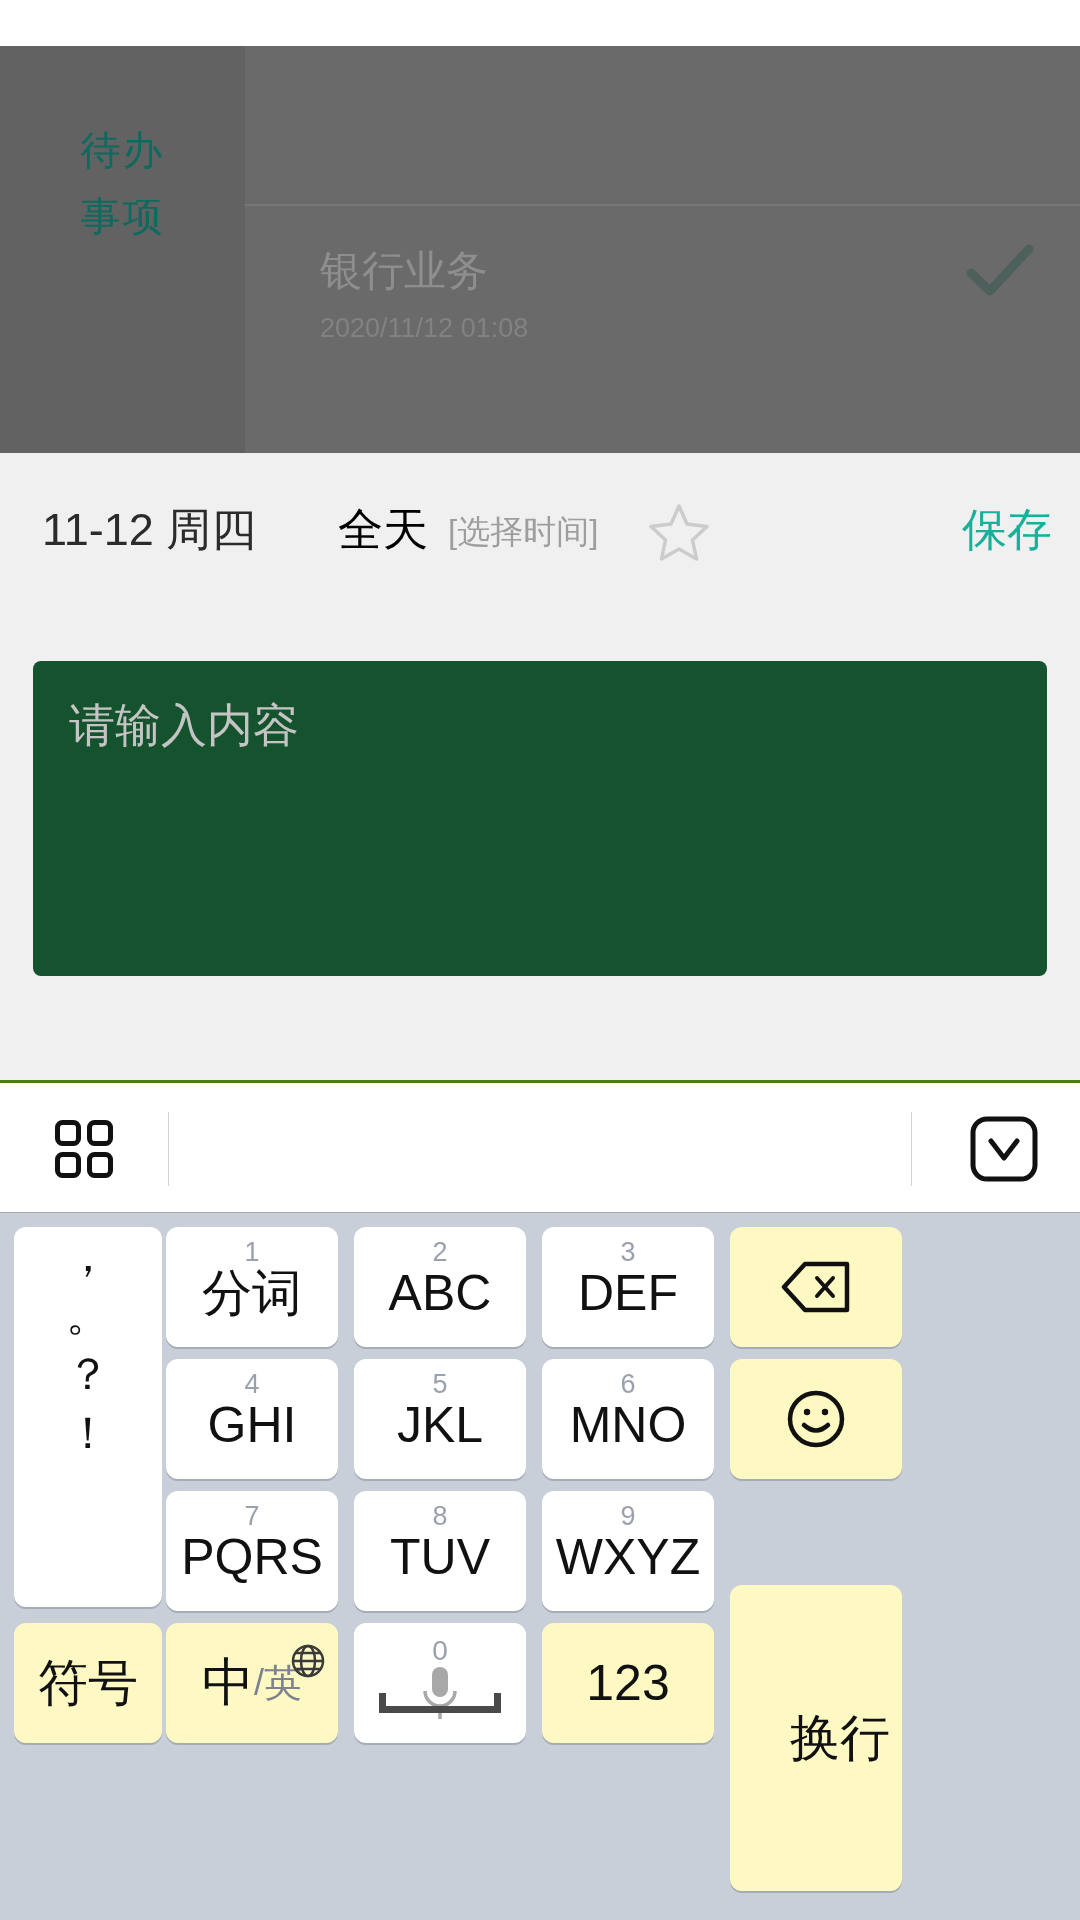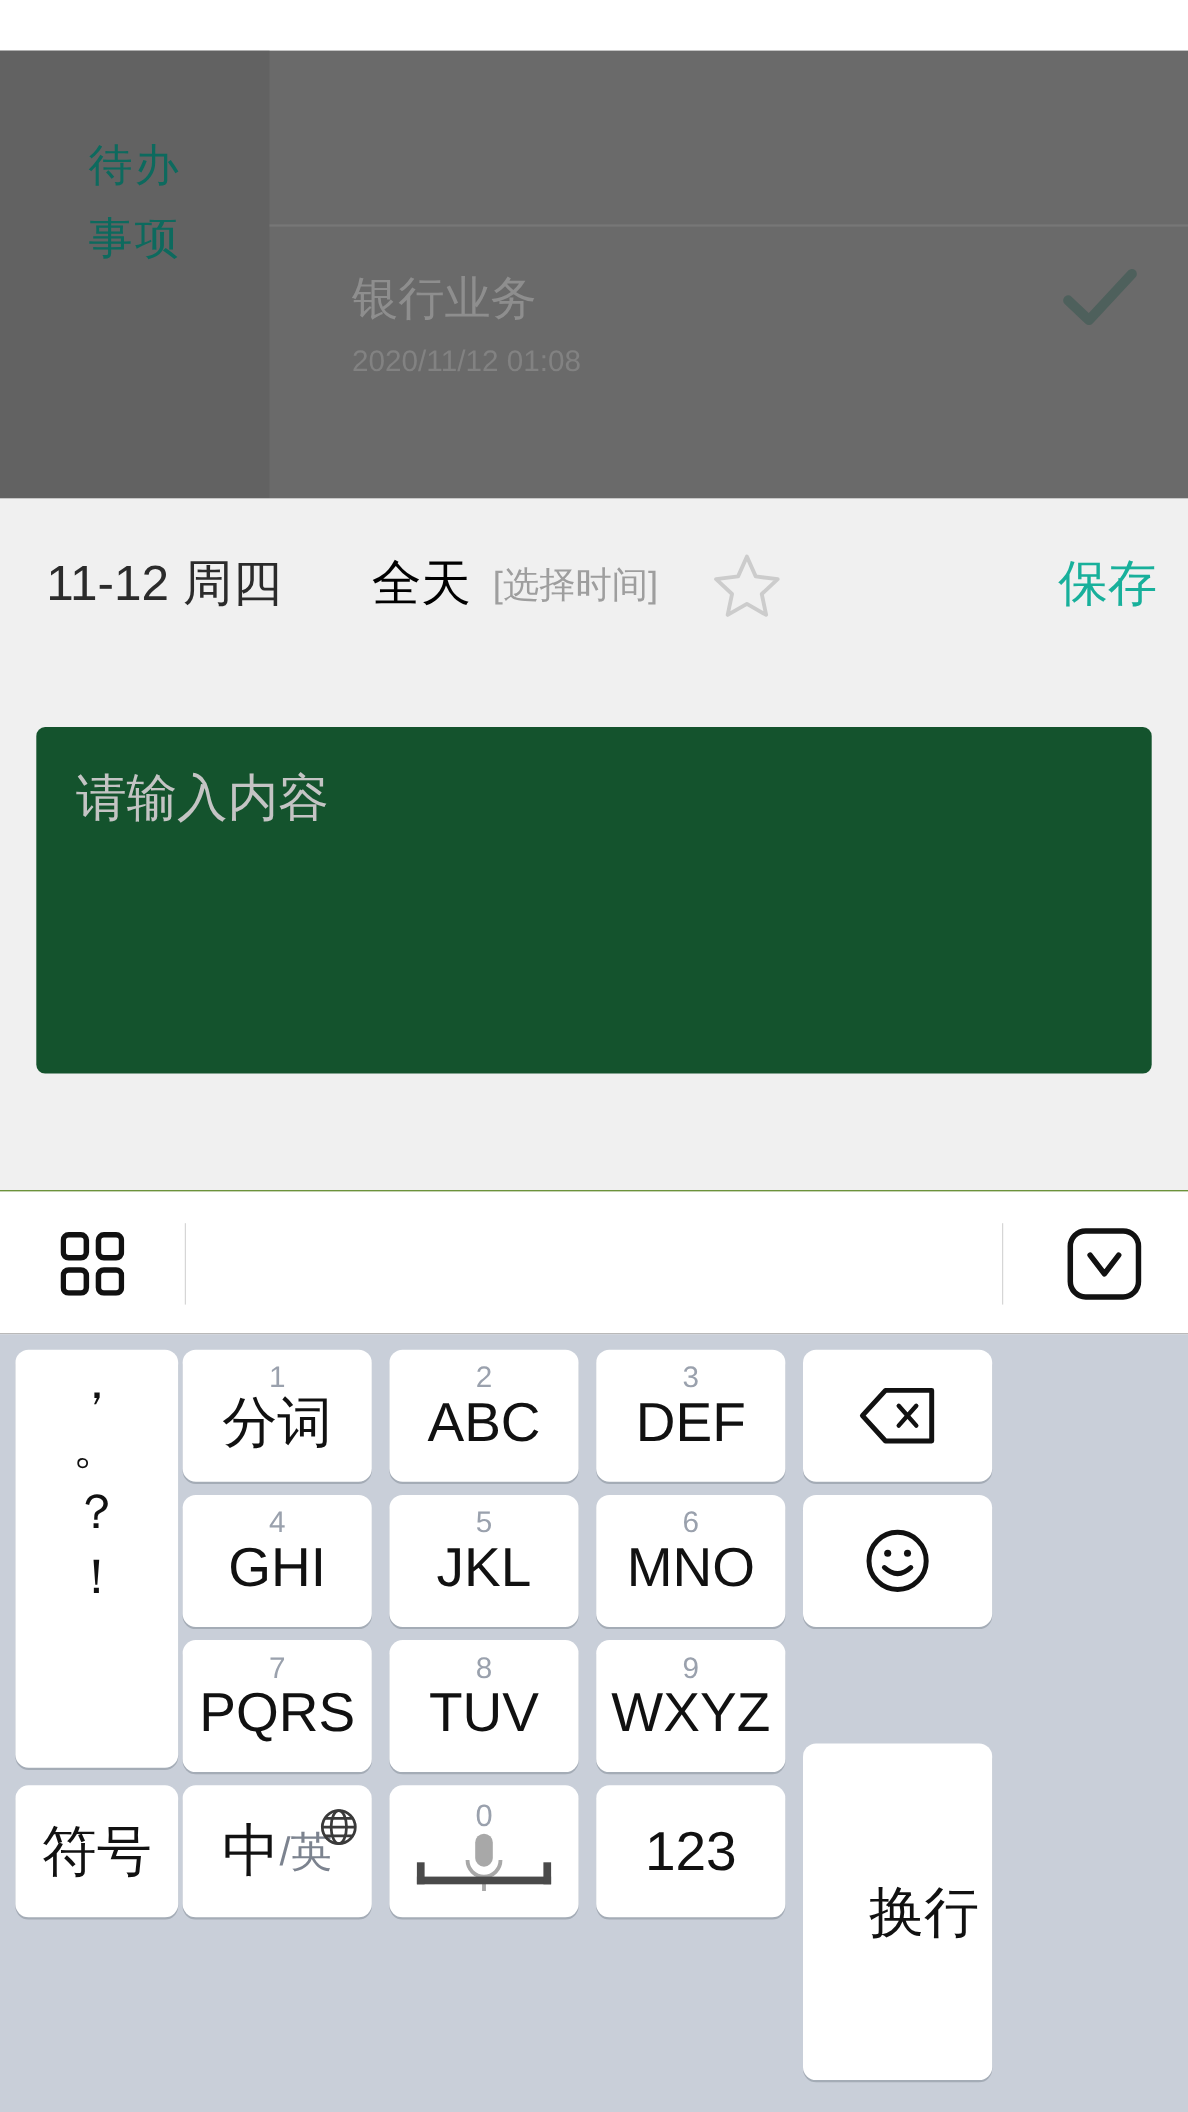--- a/index.html
+++ b/index.html
@@ -59,21 +59,21 @@
   .dim-check {
     position: absolute; left: 965px; top: 195px;
     width: 70px; height: 60px;
   }
 
   
   .editor {
     position: absolute; left: 0; top: 453px;
     width: 1080px; height: 630px;
     background: #f0f0f0;
-    border-bottom: 1px solid #4d7c0f;
+    border-bottom: 3px solid #4d7c0f;
   }
   .editor-toolbar {
     position: absolute; left: 0; top: 0;
     width: 1080px; height: 158px;
   }
   .tb-date {
     position: absolute; left: 42px; top: 47px;
     font-size: 45px; color: #2b2b2b;
   }
   .tb-allday {
@@ -137,21 +137,21 @@
     position: absolute;
     border-radius: 12px;
     display: flex;
     align-items: center;
     justify-content: center;
     font-size: 50px;
     color: #111111;
     box-shadow: 0 2px 0 rgba(120,128,140,0.45);
   }
   .key.white { background: #ffffff; }
-  .key.grey  { background: #ffffff; text-align: right; }
+  .key.grey  { background: #fef9c3; text-align: right; }
   .key-sub {
     position: absolute; top: 10px; left: 0; right: 0;
     text-align: center;
     font-size: 27px; color: #9aa1ad;
   }
   .key-main { margin-top: 12px; }
 
   .punct-key {
     display: block;
     padding: 0;

